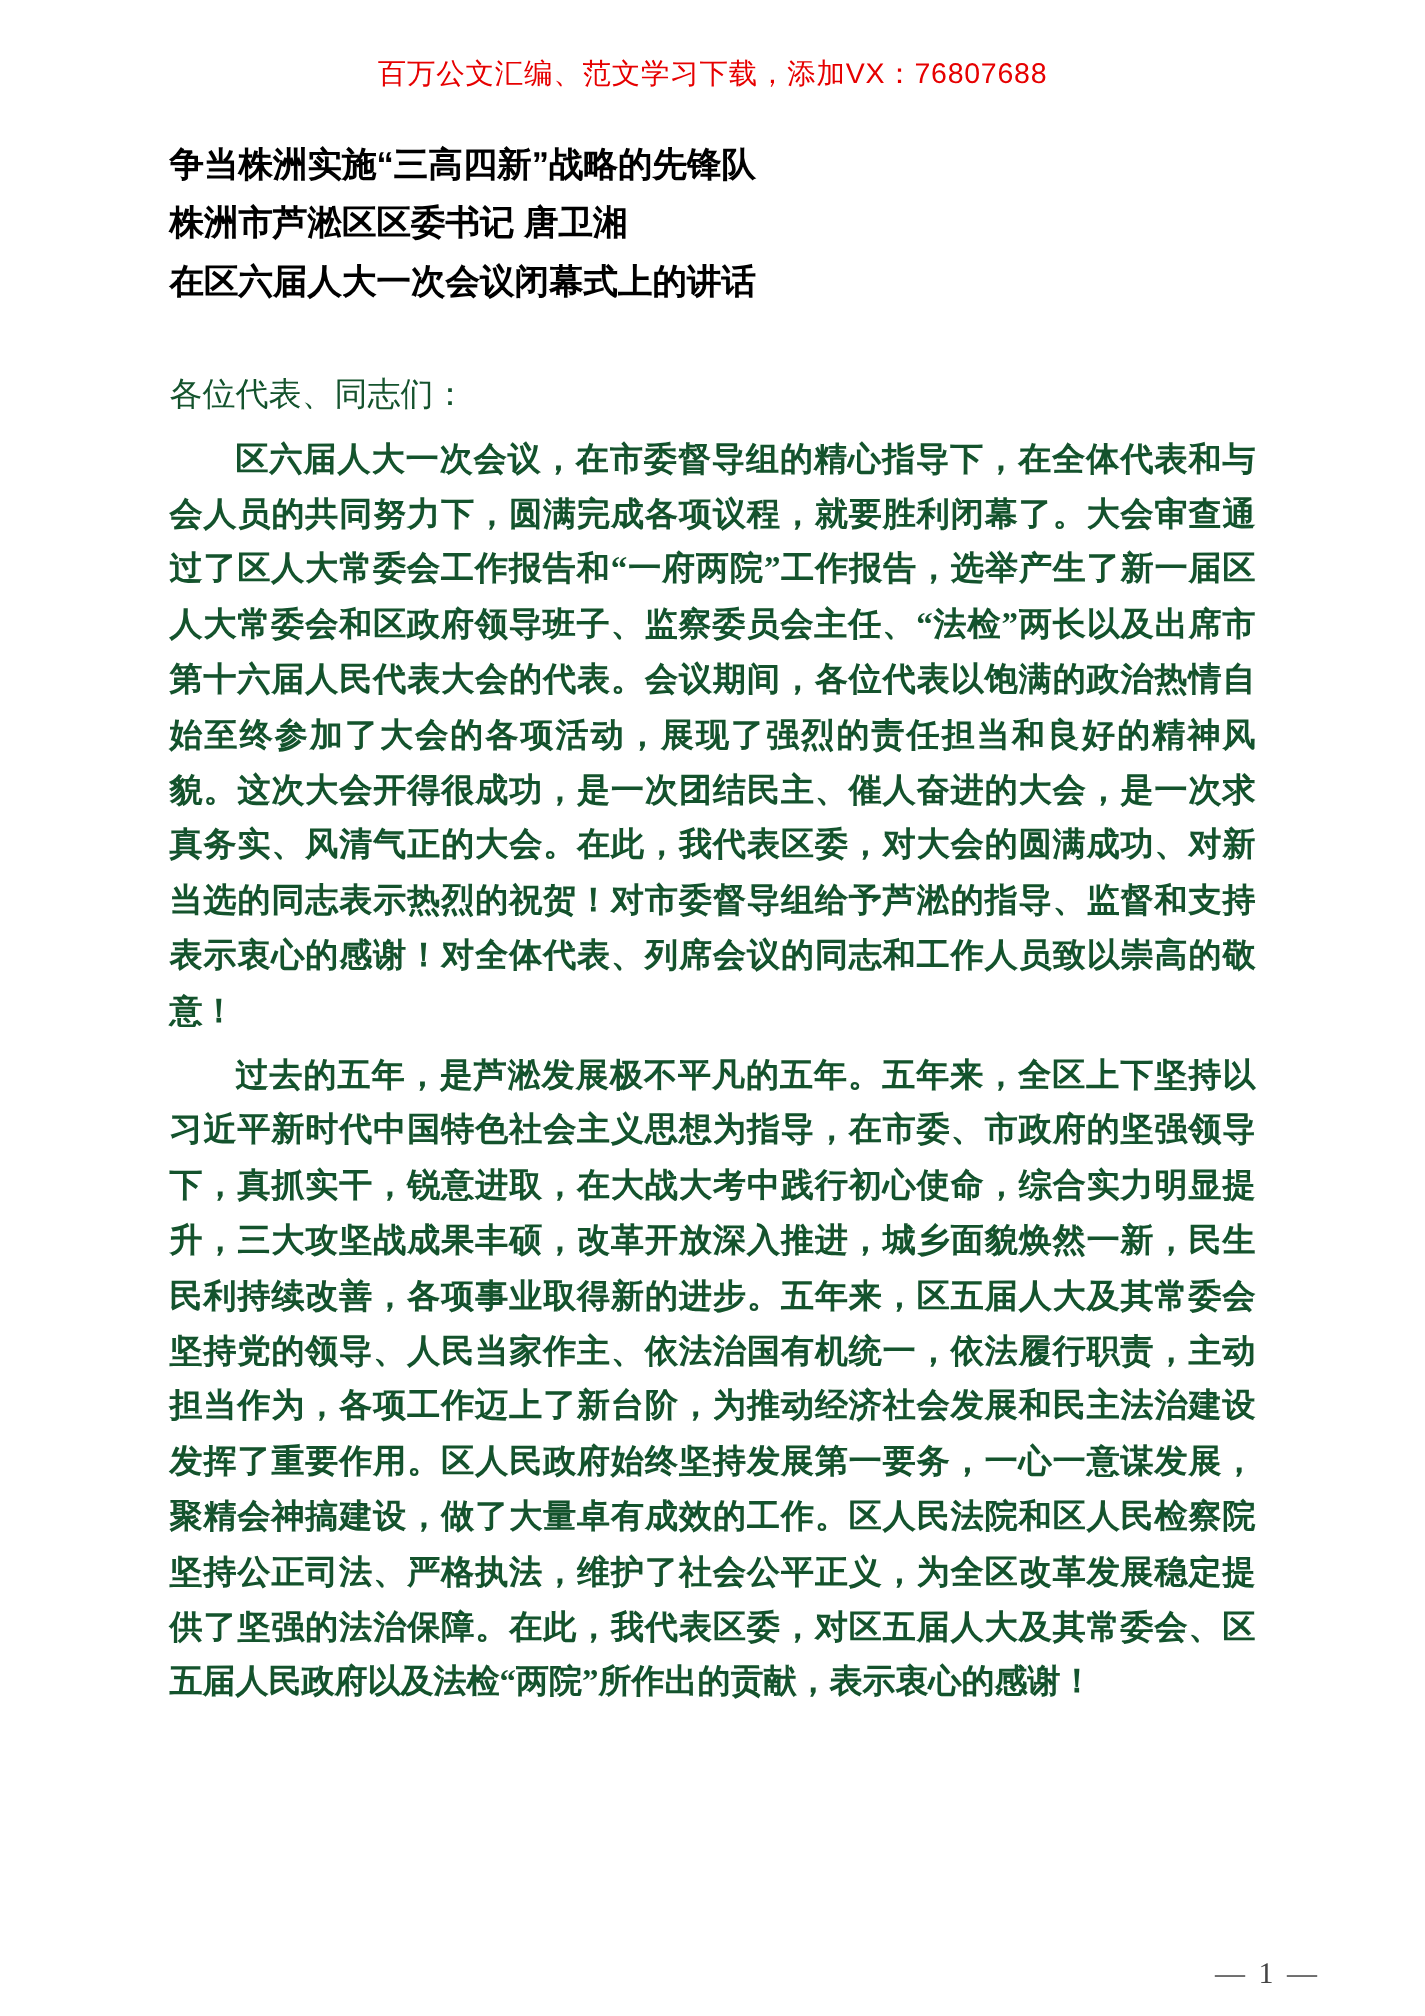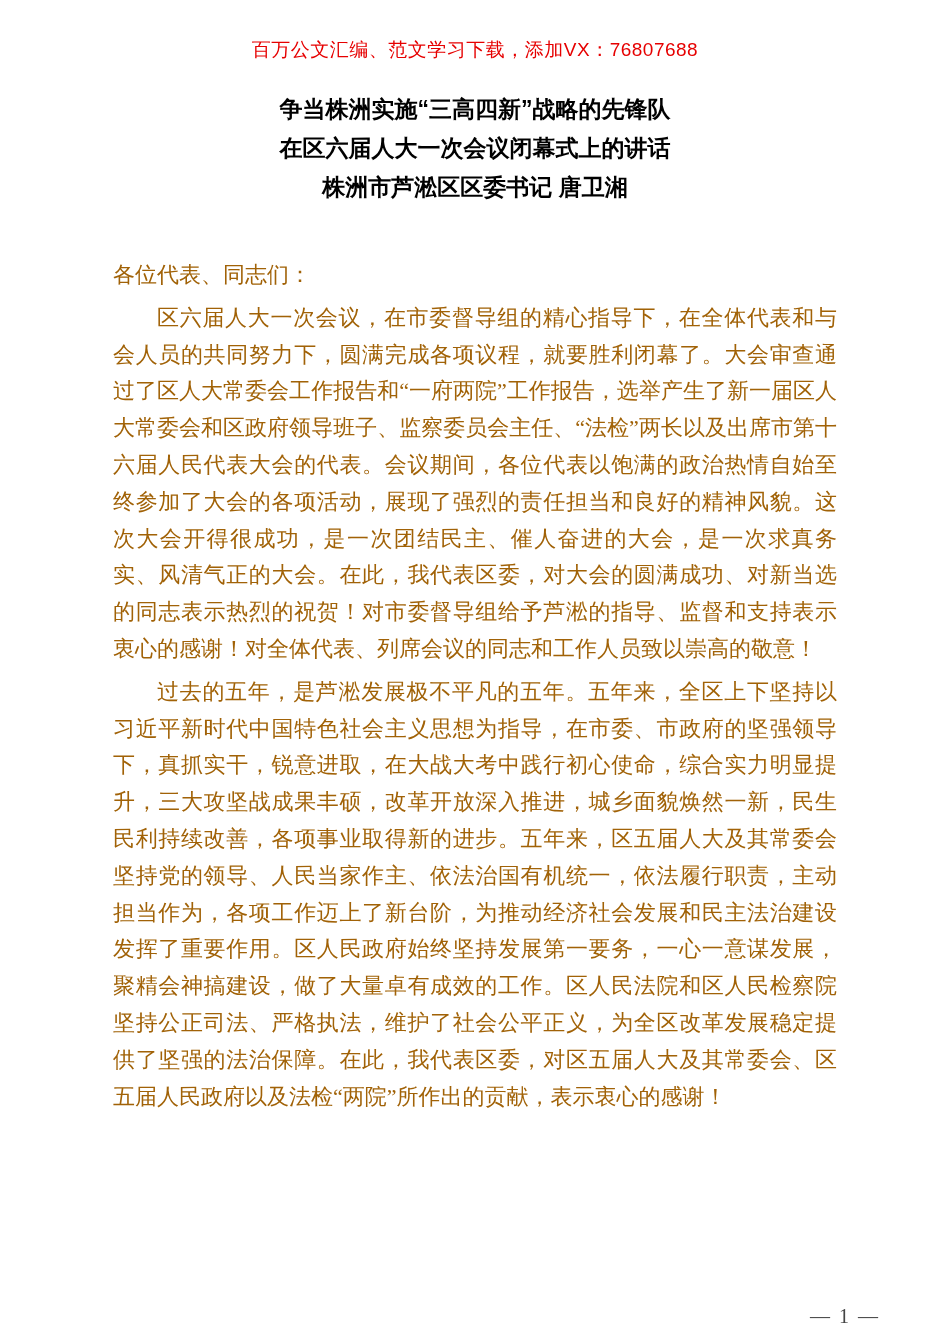--- a/index.html
+++ b/index.html
@@ -22,66 +22,67 @@
   .header-notice {
     text-align: center;
     color: #e60000;
     font-size: 19px;
     line-height: 24px;
     font-family: "Liberation Sans", sans-serif;
     margin-bottom: 28px;
     letter-spacing: 0.5px;
   }
   .title-block {
-    text-align: center;
+    text-align: left;
     font-weight: bold;
     font-size: 23px;
     line-height: 39px;
     font-family: "Liberation Sans", sans-serif;
   }
   .title-line {
     white-space: nowrap;
   }
   .doc-body {
-    margin-top: 50px;
+    margin-top: 38px;
     font-size: 22px;
     line-height: 36.8px;
     text-align: justify;
     font-family: "Liberation Serif", serif;
-    color: #a16207;
+    color: #14532d;
   }
   .salutation {
     margin: 0 0 6px 0;
     text-indent: 0;
   }
   .para {
     margin: 0 0 6px 0;
     text-indent: 2em;
+    font-weight: bold;
   }
   .page-number {
     position: absolute;
     right: 52px;
     bottom: 16px;
     font-size: 20px;
     color: #444444;
     font-family: "Liberation Serif", serif;
     letter-spacing: 2px;
   }
 </style>
 </head>
 <body>
 
 <div class="page">
 
   <div class="header-notice">百万公文汇编、范文学习下载，添加VX：76807688</div>
 
   <div class="title-block">
     <div class="title-line">争当株洲实施“三高四新”战略的先锋队</div>
+    <div class="title-line">株洲市芦淞区区委书记 唐卫湘</div>
     <div class="title-line">在区六届人大一次会议闭幕式上的讲话</div>
-    <div class="title-line">株洲市芦淞区区委书记 唐卫湘</div>
   </div>
 
   <div class="doc-body">
     <p class="salutation">各位代表、同志们：</p>
     <p class="para">区六届人大一次会议，在市委督导组的精心指导下，在全体代表和与会人员的共同努力下，圆满完成各项议程，就要胜利闭幕了。大会审查通过了区人大常委会工作报告和“一府两院”工作报告，选举产生了新一届区人大常委会和区政府领导班子、监察委员会主任、“法检”两长以及出席市第十六届人民代表大会的代表。会议期间，各位代表以饱满的政治热情自始至终参加了大会的各项活动，展现了强烈的责任担当和良好的精神风貌。这次大会开得很成功，是一次团结民主、催人奋进的大会，是一次求真务实、风清气正的大会。在此，我代表区委，对大会的圆满成功、对新当选的同志表示热烈的祝贺！对市委督导组给予芦淞的指导、监督和支持表示衷心的感谢！对全体代表、列席会议的同志和工作人员致以崇高的敬意！</p>
     <p class="para">过去的五年，是芦淞发展极不平凡的五年。五年来，全区上下坚持以习近平新时代中国特色社会主义思想为指导，在市委、市政府的坚强领导下，真抓实干，锐意进取，在大战大考中践行初心使命，综合实力明显提升，三大攻坚战成果丰硕，改革开放深入推进，城乡面貌焕然一新，民生民利持续改善，各项事业取得新的进步。五年来，区五届人大及其常委会坚持党的领导、人民当家作主、依法治国有机统一，依法履行职责，主动担当作为，各项工作迈上了新台阶，为推动经济社会发展和民主法治建设发挥了重要作用。区人民政府始终坚持发展第一要务，一心一意谋发展，聚精会神搞建设，做了大量卓有成效的工作。区人民法院和区人民检察院坚持公正司法、严格执法，维护了社会公平正义，为全区改革发展稳定提供了坚强的法治保障。在此，我代表区委，对区五届人大及其常委会、区五届人民政府以及法检“两院”所作出的贡献，表示衷心的感谢！</p>
   </div>
 
   <div class="page-number">— 1 —</div>
 

